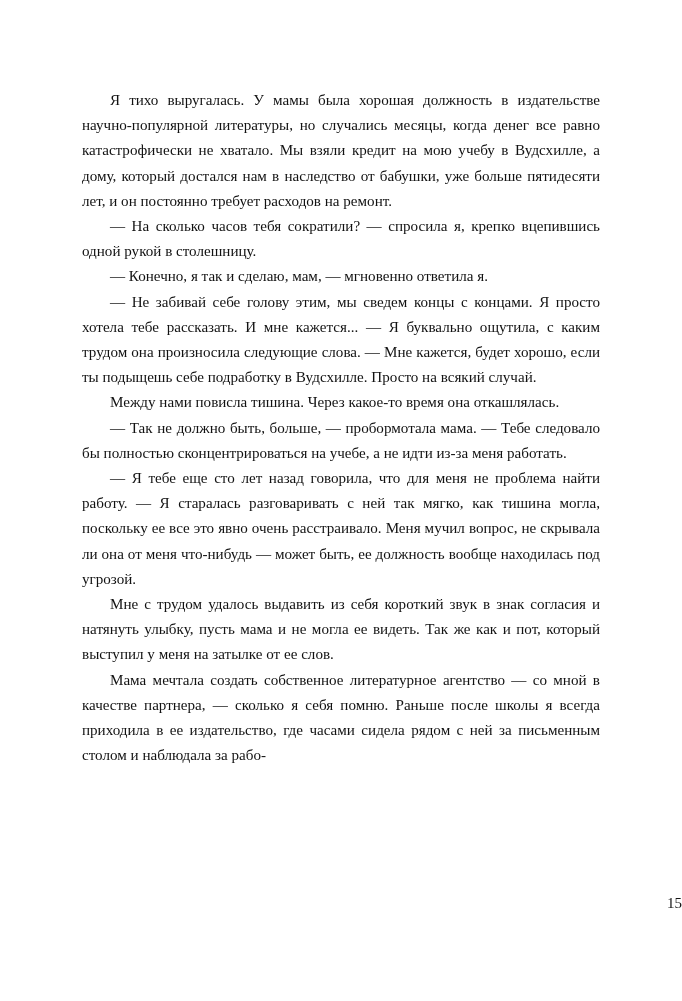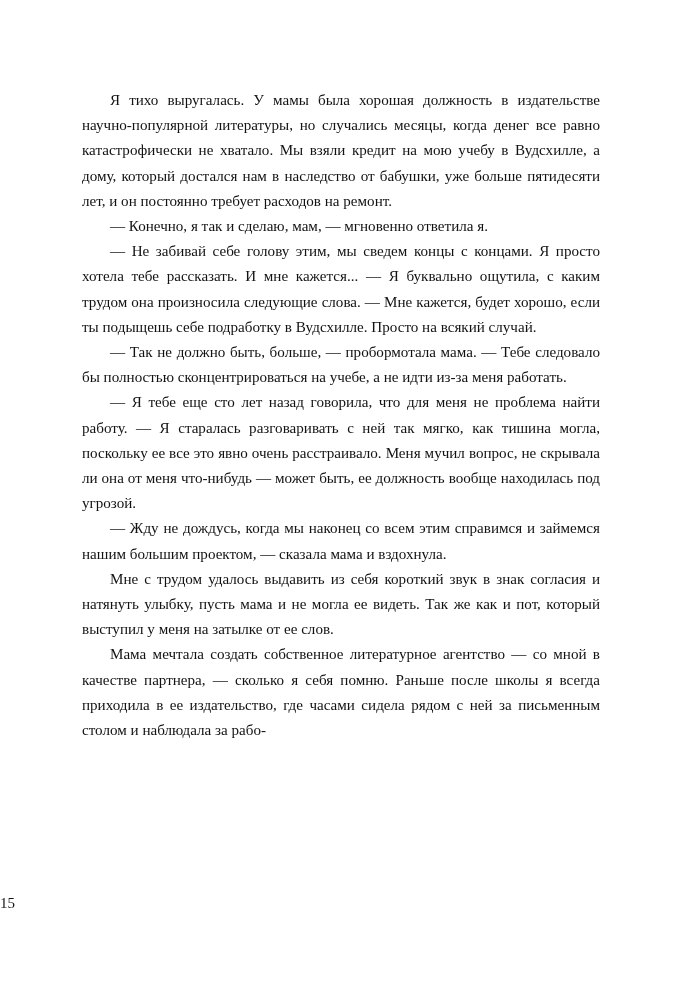--- a/index.html
+++ b/index.html
@@ -31,34 +31,35 @@
   }
   .para {
     margin: 0;
     text-indent: 28px;
   }
   .folio {
     position: absolute;
     left: 0;
     right: 0;
     top: 893px;
-    text-align: left;
+    text-align: right;
     font-size: 15px;
     line-height: 20px;
     color: #141414;
   }
 </style>
 </head>
 <body>
 
 <div class="page">
   <div class="body-text">
     <p class="para">Я тихо выругалась. У мамы была хорошая должность в издательстве научно-популярной литературы, но случались месяцы, когда денег все равно катастрофически не хватало. Мы взяли кредит на мою учебу в Вудсхилле, а дому, который достался нам в наследство от бабушки, уже больше пятидесяти лет, и он постоянно требует расходов на ремонт.</p>
+    <p class="para">— На сколько часов тебя сократили? — спросила я, крепко вцепившись одной рукой в столешницу.</p>
     <p class="para">— Конечно, я так и сделаю, мам, — мгновенно ответила я.</p>
     <p class="para">— Не забивай себе голову этим, мы сведем концы с концами. Я просто хотела тебе рассказать. И мне кажется... — Я буквально ощутила, с каким трудом она произносила следующие слова. — Мне кажется, будет хорошо, если ты подыщешь себе подработку в Вудсхилле. Просто на всякий случай.</p>
+    <p class="para">Между нами повисла тишина. Через какое-то время она откашлялась.</p>
     <p class="para">— Так не должно быть, больше, — пробормотала мама. — Тебе следовало бы полностью сконцентрироваться на учебе, а не идти из-за меня работать.</p>
     <p class="para">— Я тебе еще сто лет назад говорила, что для меня не проблема найти работу. — Я старалась разговаривать с ней так мягко, как тишина могла, поскольку ее все это явно очень расстраивало. Меня мучил вопрос, не скрывала ли она от меня что-нибудь — может быть, ее должность вообще находилась под угрозой.</p>
-    <p class="para">— Жду не дождусь, когда мы наконец со всем этим справимся и займемся нашим большим проектом, — сказала мама и вздохнула.</p>
     <p class="para">Мне с трудом удалось выдавить из себя короткий звук в знак согласия и натянуть улыбку, пусть мама и не могла ее видеть. Так же как и пот, который выступил у меня на затылке от ее слов.</p>
     <p class="para">Мама мечтала создать собственное литературное агентство — со мной в качестве партнера, — сколько я себя помню. Раньше после школы я всегда приходила в ее издательство, где часами сидела рядом с ней за письменным столом и наблюдала за рабо-</p>
   </div>
   <div class="folio">15</div>
 </div>
 
 </body></html>

